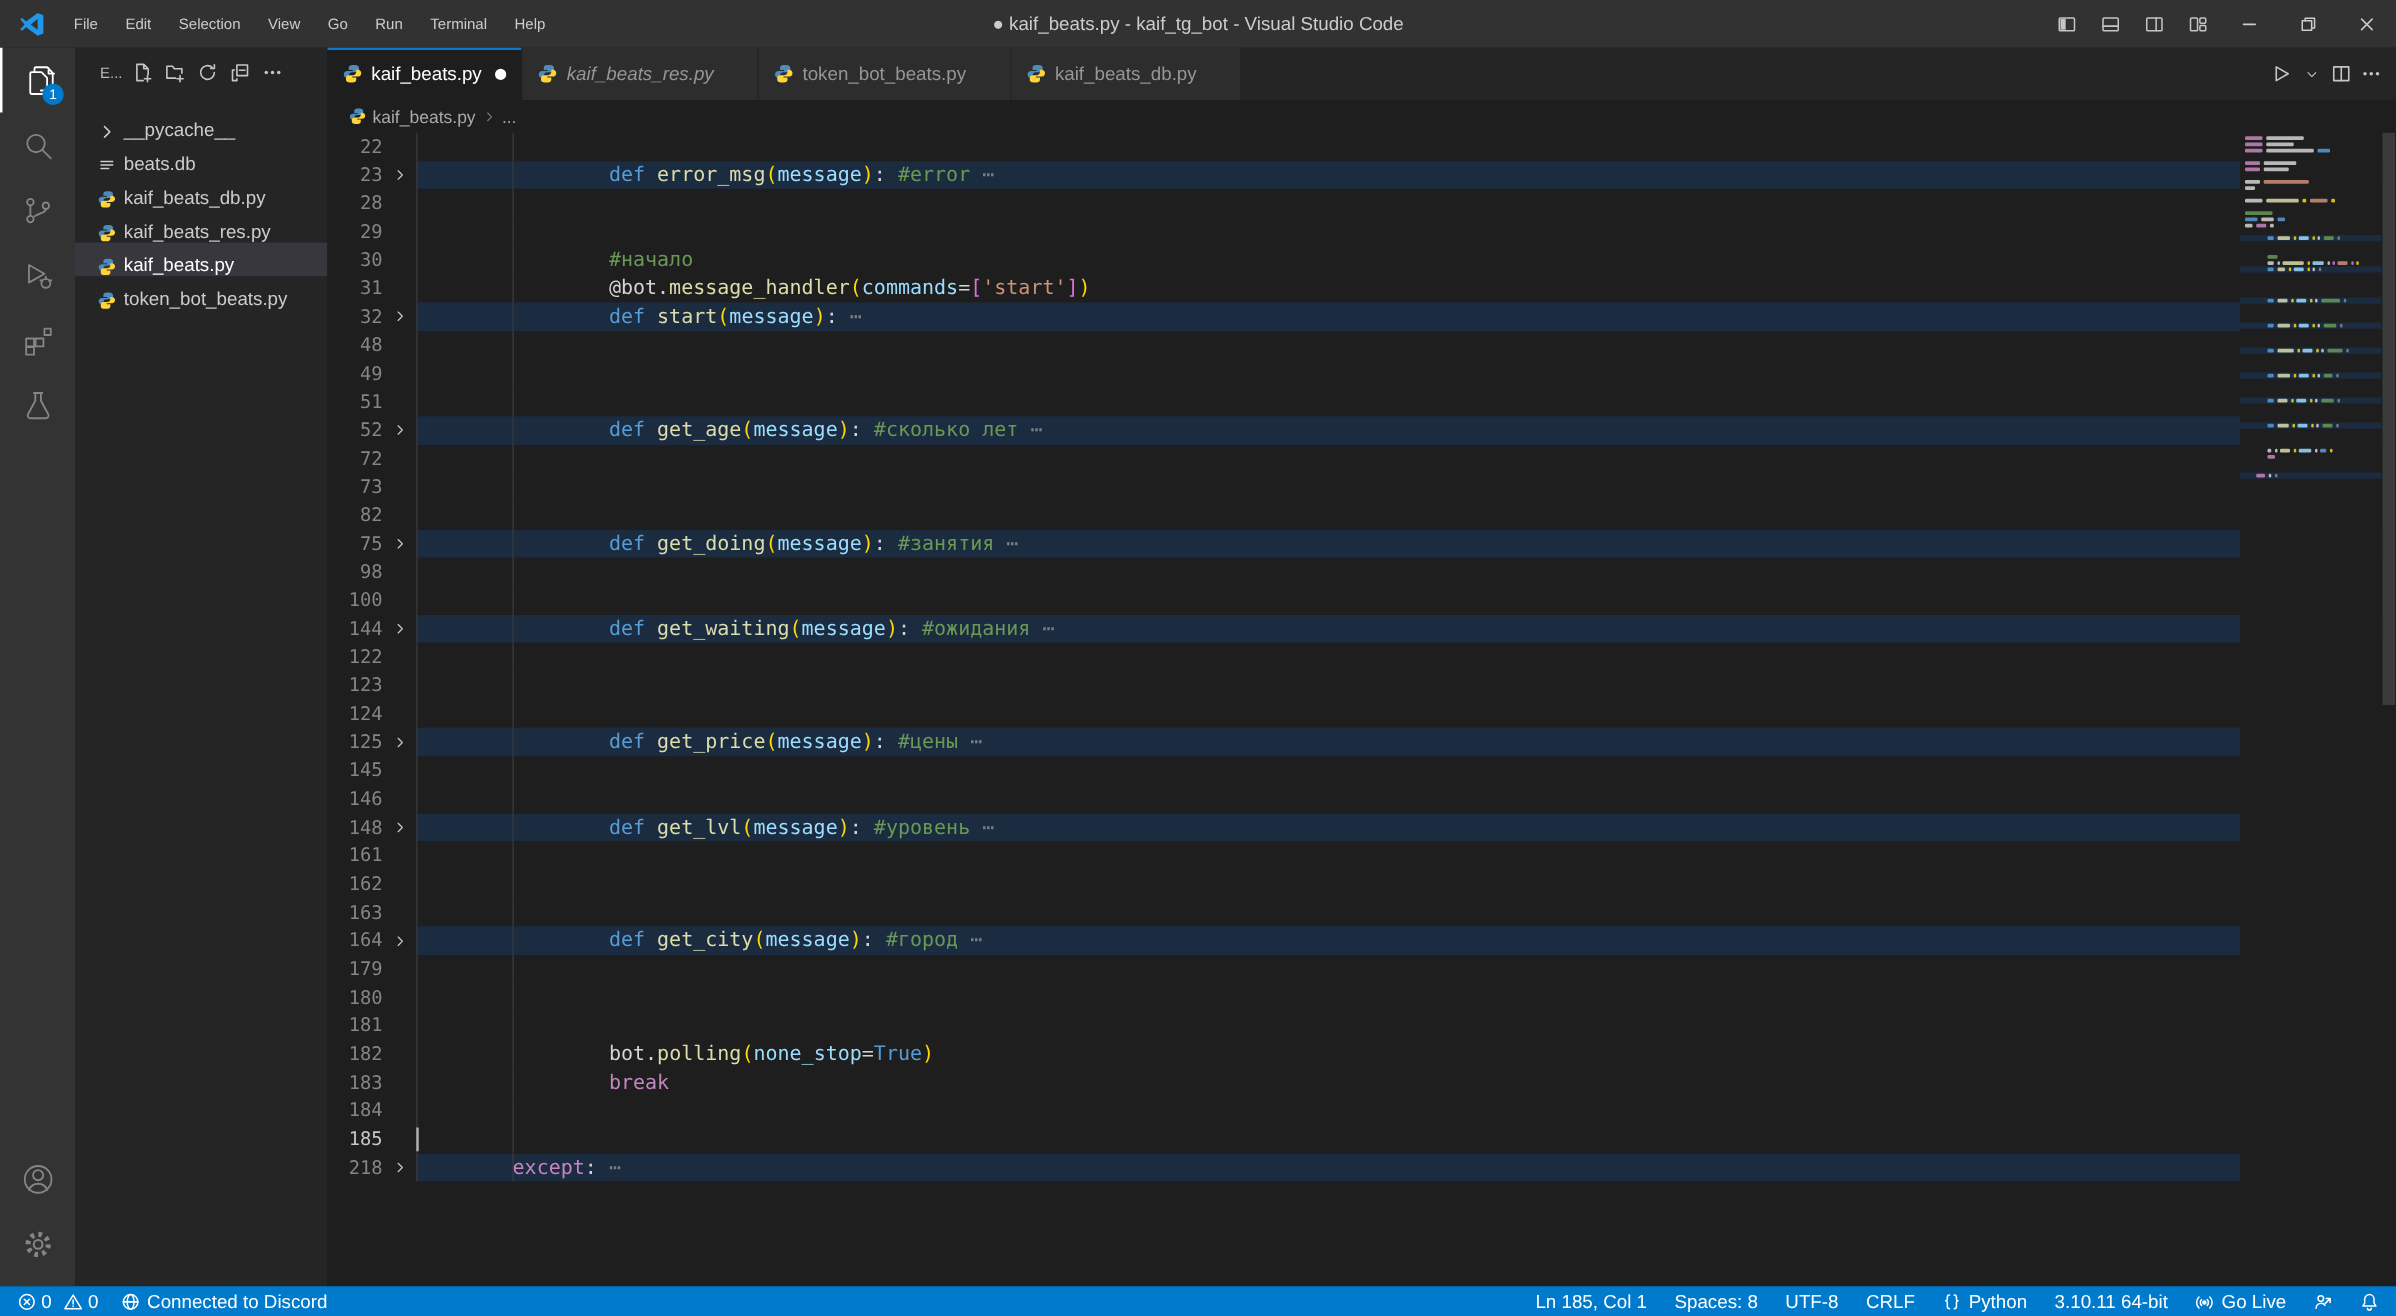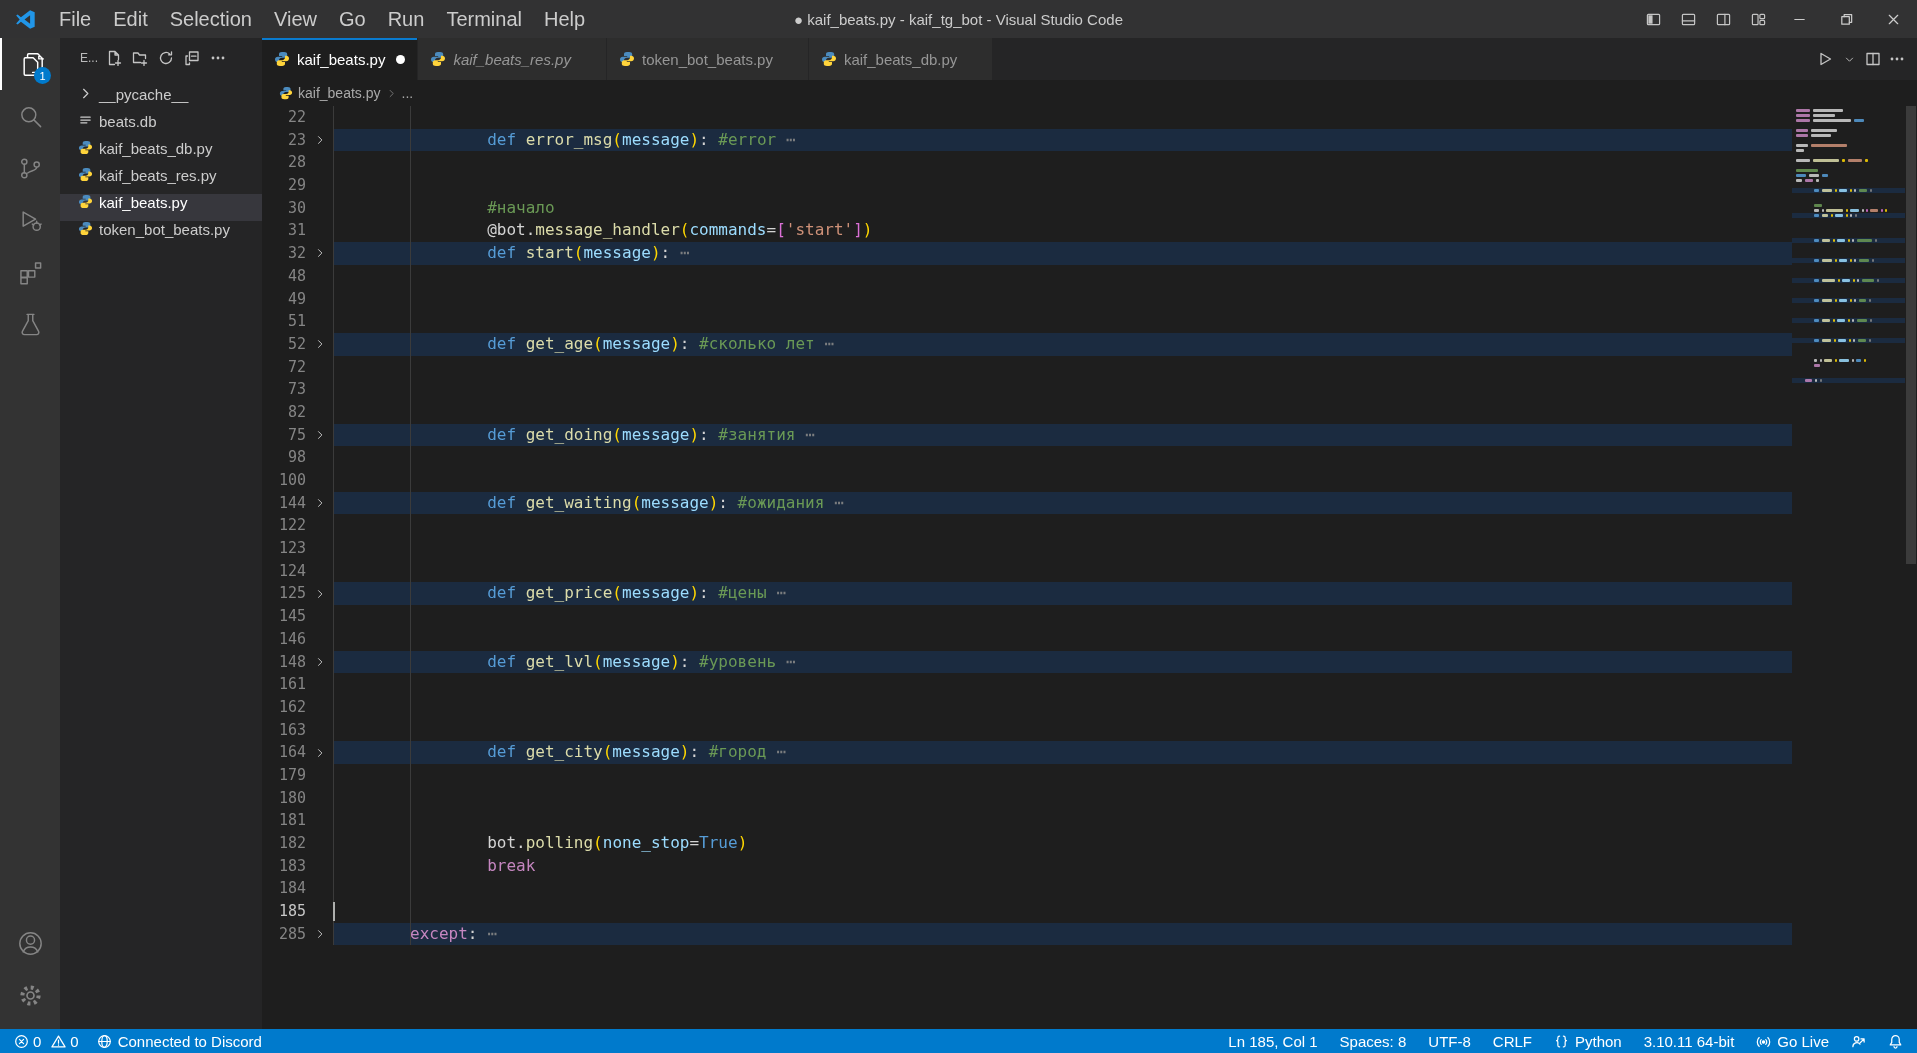--- a/index.html
+++ b/index.html
@@ -4,21 +4,21 @@
 <style>
   *{margin:0;padding:0;box-sizing:border-box}
   html,body{width:1917px;height:1053px;overflow:hidden;background:#1e1e1e;font-family:"Liberation Sans",sans-serif;-webkit-font-smoothing:antialiased}
   .window{width:1917px;height:1053px;display:flex;flex-direction:column;background:#1e1e1e}
 
   
   .titlebar{flex:0 0 38px;background:#323233;position:relative;display:flex;align-items:center;color:#cccccc;z-index:5}
   .logo{padding:0 12px 0 15px;display:flex;align-items:center}
   .logo svg{width:21px;height:21px}
   .menubar{display:flex;height:100%}
-  .menu-item{padding:0 11px;display:flex;align-items:center;font-size:20px;color:#cccccc;cursor:default}
+  .menu-item{padding:0 11px;display:flex;align-items:center;font-size:12px;color:#cccccc;cursor:default}
   .win-title{position:absolute;left:300px;right:300px;text-align:center;font-size:15px;color:#cccccc;pointer-events:none;white-space:nowrap}
   .tb-right{margin-left:auto;display:flex;height:100%;align-items:stretch}
   .layout-btn{width:35px;display:flex;align-items:center;justify-content:center;color:#c5c5c5}
   .win-btn{width:47px;display:flex;align-items:center;justify-content:center;color:#cccccc}
   .tb-right .icon svg{width:15px;height:15px}
 
   
   .main{flex:1;display:flex;min-height:0}
   .activitybar{width:60px;background:#333333;display:flex;flex-direction:column;align-items:stretch}
   .act-item{height:52px;display:flex;align-items:center;justify-content:center;position:relative;color:#858585}
@@ -27,21 +27,21 @@
   .act-badge{position:absolute;right:9px;bottom:6px;min-width:17px;height:17px;border-radius:9px;background:#007acc;color:#fff;font-size:11px;display:flex;align-items:center;justify-content:center;padding:0 3px}
   .act-spacer{flex:1}
 
   
   .sidebar{width:202px;background:#252526;display:flex;flex-direction:column;color:#cccccc}
   .sb-header{height:40px;display:flex;align-items:center;padding:0 8px 0 20px;gap:2px}
   .sb-title{font-size:12px;color:#bbbbbb;margin-right:2px;white-space:nowrap;overflow:hidden}
   .sb-tool{width:24px;height:24px;display:flex;align-items:center;justify-content:center;color:#c5c5c5;border-radius:4px}
   .sb-tool .icon svg{width:16px;height:16px}
   .file-list{margin-top:8px}
-  .file-row{height:27px;display:flex;align-items:flex-start;padding-left:18px;gap:6px;font-size:15px;color:#cccccc;cursor:default}
+  .file-row{height:27px;display:flex;align-items:flex-end;padding-left:18px;gap:6px;font-size:15px;color:#cccccc;cursor:default}
   .file-row.selected{background:#37373d;color:#ffffff}
   .file-row .icon{display:flex}
   .file-row .icon svg{width:15px;height:15px}
 
   
   .editor-group{flex:1;display:flex;flex-direction:column;min-width:0;background:#1e1e1e}
   .tabbar{flex:0 0 42px;background:#252526;display:flex;align-items:stretch;position:relative}
   .tab{display:flex;align-items:center;gap:7px;padding:0 12px;font-size:15px;color:#969696;background:#2d2d2d;border-right:1px solid #252526;position:relative;cursor:default;white-space:nowrap}
   .tab .icon svg{width:16px;height:16px}
   .tab.active{background:#1e1e1e;color:#ffffff}
@@ -666,21 +666,21 @@
               <span class="ln">184</span>
               <span class="fold-col"></span>
               <span class="content"></span>
             </div>
             <div class="code-row cur">
               <span class="ln">185</span>
               <span class="fold-col"></span>
               <span class="content"><span class="cursor"></span></span>
             </div>
             <div class="code-row hl">
-              <span class="ln">285</span>
+              <span class="ln">218</span>
               <span class="fold-col">
                 <svg viewBox="0 0 16 16" fill="none" stroke="currentColor" stroke-width="1.3" stroke-linecap="round" stroke-linejoin="round">
                   <path d="M6 3.5L10.5 8 6 12.5"></path>
                 </svg>
               </span>
               <span class="content"><span>        </span><span style="color: rgb(197, 134, 192);">except</span><span style="color: rgb(212, 212, 212);">: </span><span style="color: rgb(134, 134, 134); letter-spacing: 2px; opacity: 0.9;">⋯</span></span>
             </div>
           </div>
         <div class="minimap">
             <div class="mm-row">

